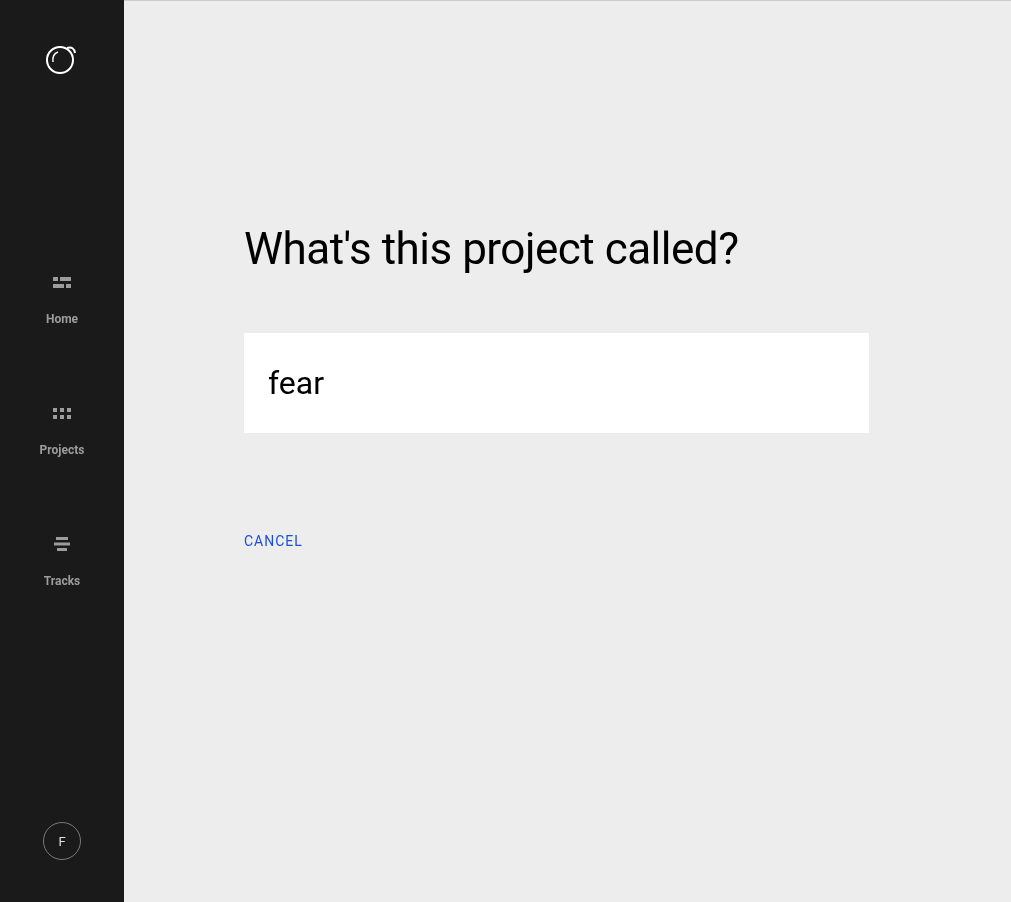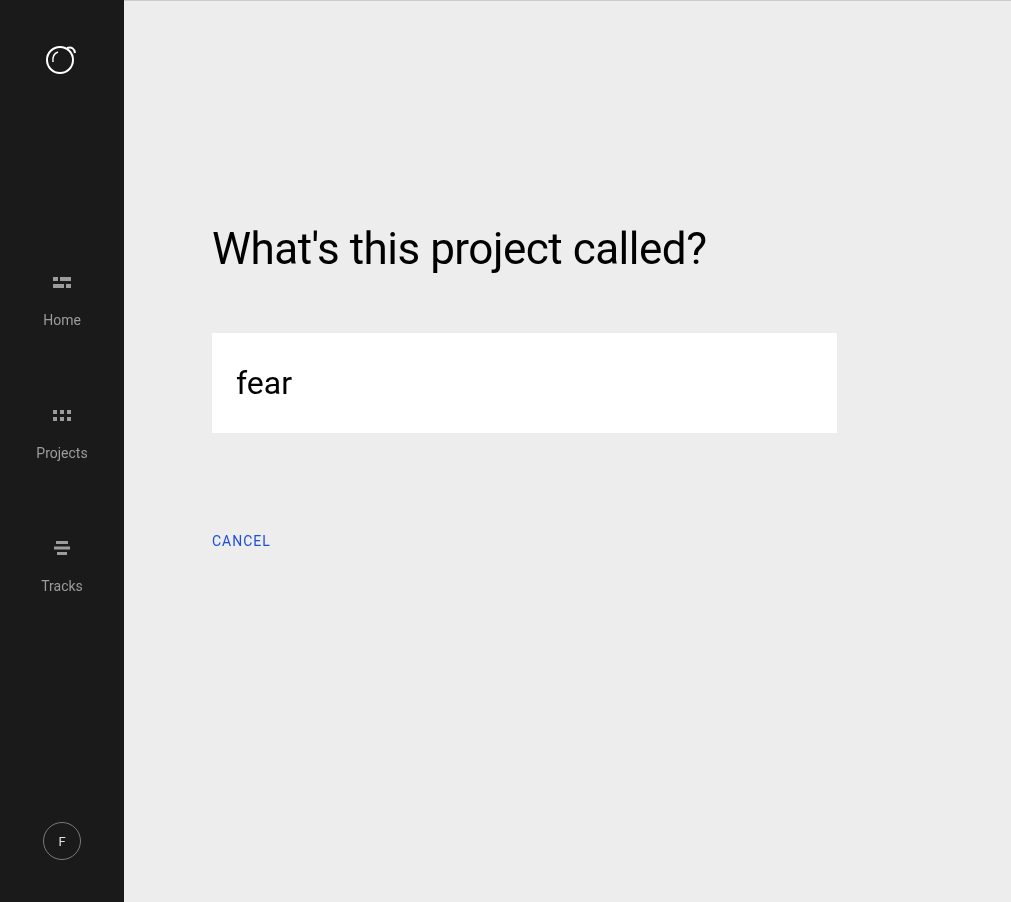--- a/index.html
+++ b/index.html
@@ -49,22 +49,22 @@
     .nav-icon {
       width: 24px;
       height: 24px;
       display: flex;
       align-items: center;
       justify-content: center;
     }
     
     .nav-label {
       color: #9c9c9c;
-      font-size: 14px;
-      font-weight: 400;
+      font-size: 12px;
+      font-weight: 700;
     }
     
     .avatar {
       width: 38px;
       height: 38px;
       border-radius: 50%;
       border: 1.5px solid #7a7a7a;
       display: flex;
       align-items: center;
       justify-content: center;
@@ -74,21 +74,21 @@
       margin-bottom: 42px;
       cursor: pointer;
     }
     
     .main {
       flex: 1;
       height: 100%;
       background: #ededed;
       border-top: 1px solid #cccccc;
       padding-top: 222px;
-      padding-left: 88px;
+      padding-left: 120px;
     }
     
     .content {
       width: 625px;
     }
     
     .heading {
       font-size: 44px;
       font-weight: 400;
       color: #000000;

